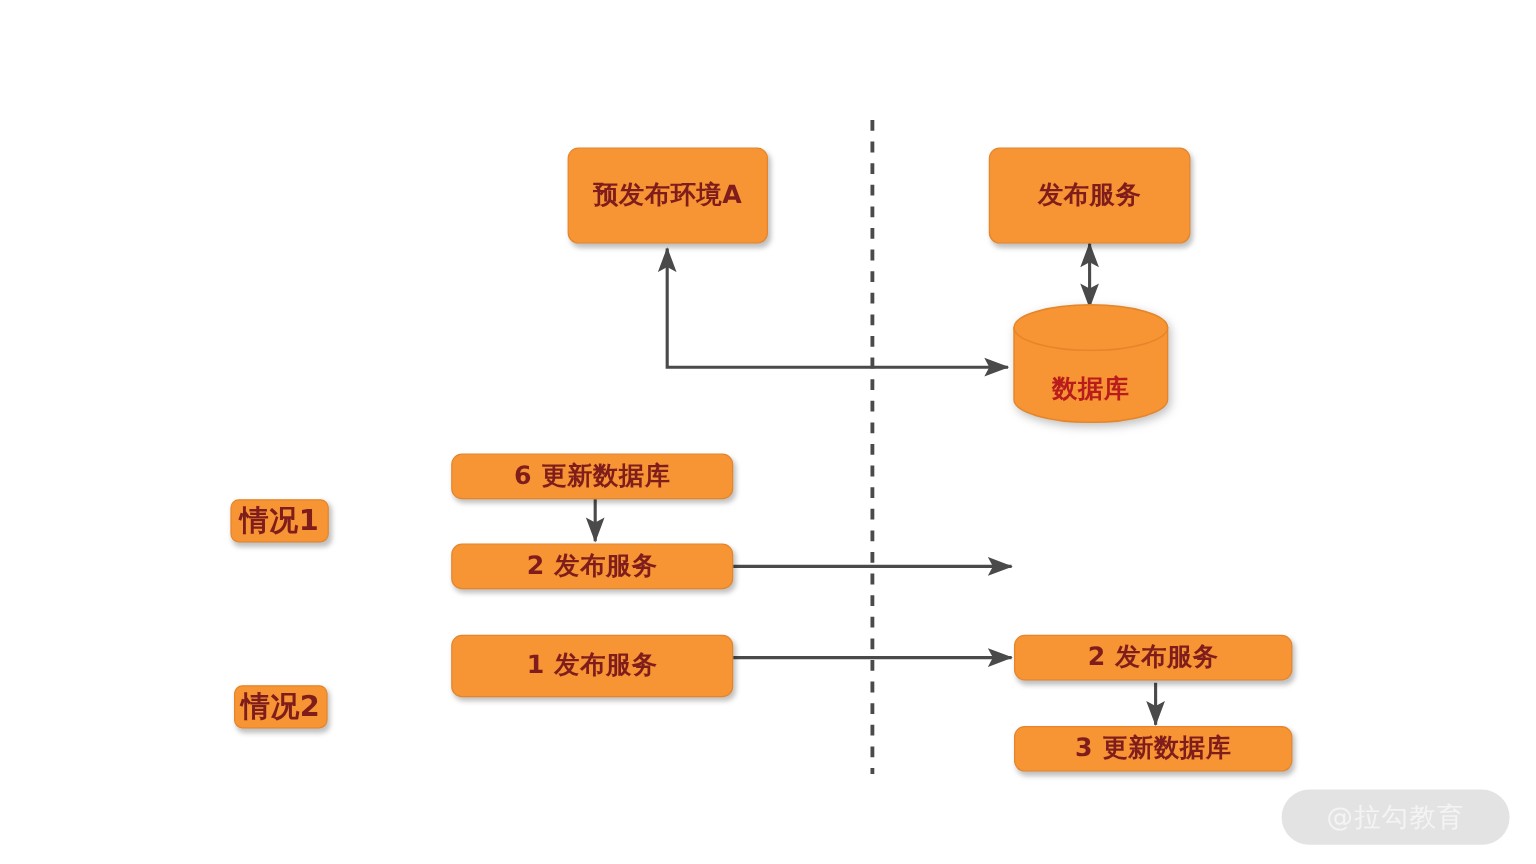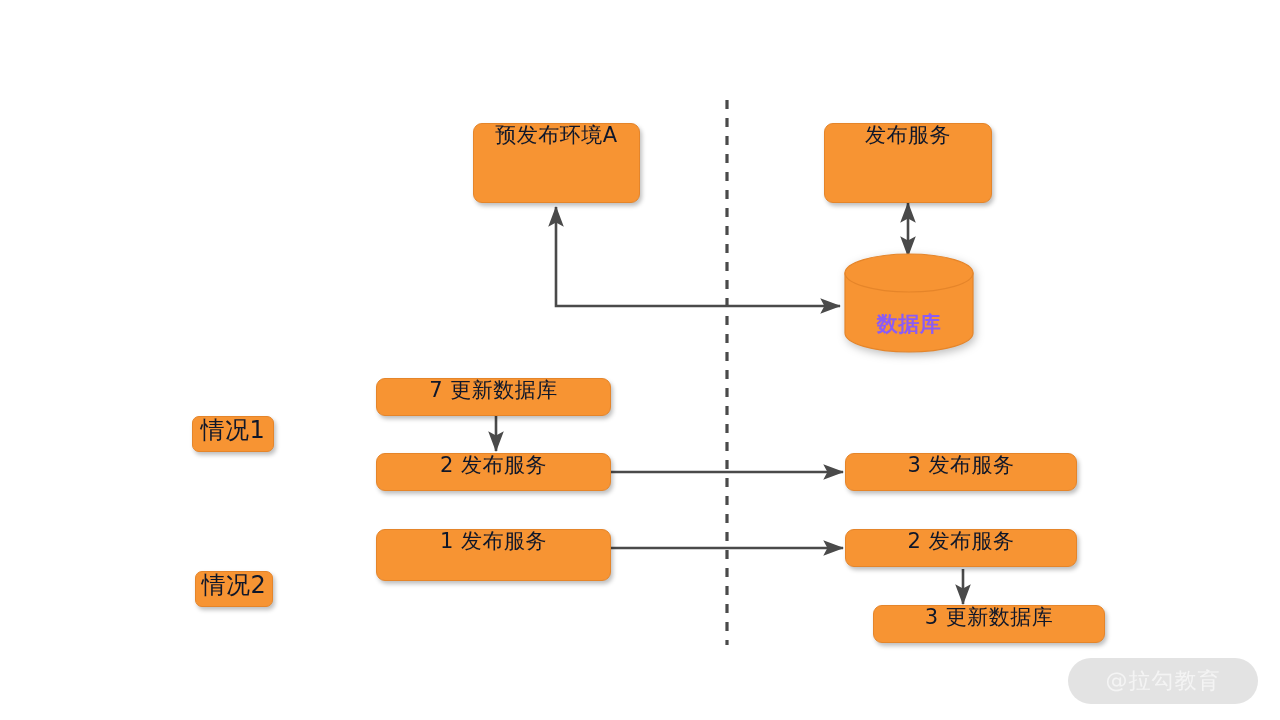--- a/index.html
+++ b/index.html
@@ -19,23 +19,24 @@
     left: 0; top: 0;
     width: 1280px;
     height: 720px;
   }
   .node {
     position: absolute;
     box-sizing: border-box;
     background: #F79433;
     border: 1px solid #E5852A;
     border-radius: 9px;
-    color: #0f172a;
-    font-weight: normal;
+    color: #7f1d1d;
+    font-weight: bold;
     display: flex;
+    align-items: center;
     justify-content: center;
     text-align: center;
     box-shadow: 2px 3px 4px rgba(0,0,0,0.25);
     letter-spacing: 0.5px;
     line-height: 1.1;
     user-select: none;
   }
   .node-env {
     font-size: 21px;
   }
@@ -45,21 +46,21 @@
   .node-case {
     font-size: 24px;
     border-radius: 7px;
   }
   .cylinder {
     position: absolute;
     filter: drop-shadow(2px 3px 4px rgba(0,0,0,0.25));
   }
   .cylinder-label {
     position: absolute;
-    color: #8b5cf6;
+    color: #b91c1c;
     font-weight: bold;
     font-size: 21px;
     text-align: center;
     width: 100%;
     letter-spacing: 0.5px;
     user-select: none;
   }
   #svg-layer {
     position: absolute;
     left: 0; top: 0;
@@ -128,44 +129,41 @@
       <ellipse cx="68" cy="21" rx="64" ry="19" fill="#F79433" stroke="#E5852A" stroke-width="1.2"></ellipse>
     </svg>
     <div class="cylinder-label" style="top:58px; left:0;">数据库</div>
   </div>
 
   <div class="node node-case" style="left:192px; top:416px; width:82px; height:36px;">
     <span>情况1</span>
   </div>
 
   <div class="node node-step" style="left:376px; top:378px; width:235px; height:38px;">
-    <span>7 更新数据库</span>
+    <span>6 更新数据库</span>
   </div>
 
   <div class="node node-step" style="left:376px; top:453px; width:235px; height:38px;">
     <span>2 发布服务</span>
   </div>
 
-  <div class="node node-step" style="left:845px; top:453px; width:232px; height:38px;">
-    <span>3 发布服务</span>
-  </div>
 
   <div class="node node-case" style="left:195px; top:571px; width:78px; height:36px;">
     <span>情况2</span>
   </div>
 
   <div class="node node-step" style="left:376px; top:529px; width:235px; height:52px;">
     <span>1 发布服务</span>
   </div>
 
   <div class="node node-step" style="left:845px; top:529px; width:232px; height:38px;">
     <span>2 发布服务</span>
   </div>
 
-  <div class="node node-step" style="left:845px; top:605px; width:232px; height:38px;margin-left:28px;">
+  <div class="node node-step" style="left:845px; top:605px; width:232px; height:38px;">
     <span>3 更新数据库</span>
   </div>
 
   <div class="watermark">
     <span>@拉勾教育</span>
   </div>
 
 </div>
 
 </body></html>

